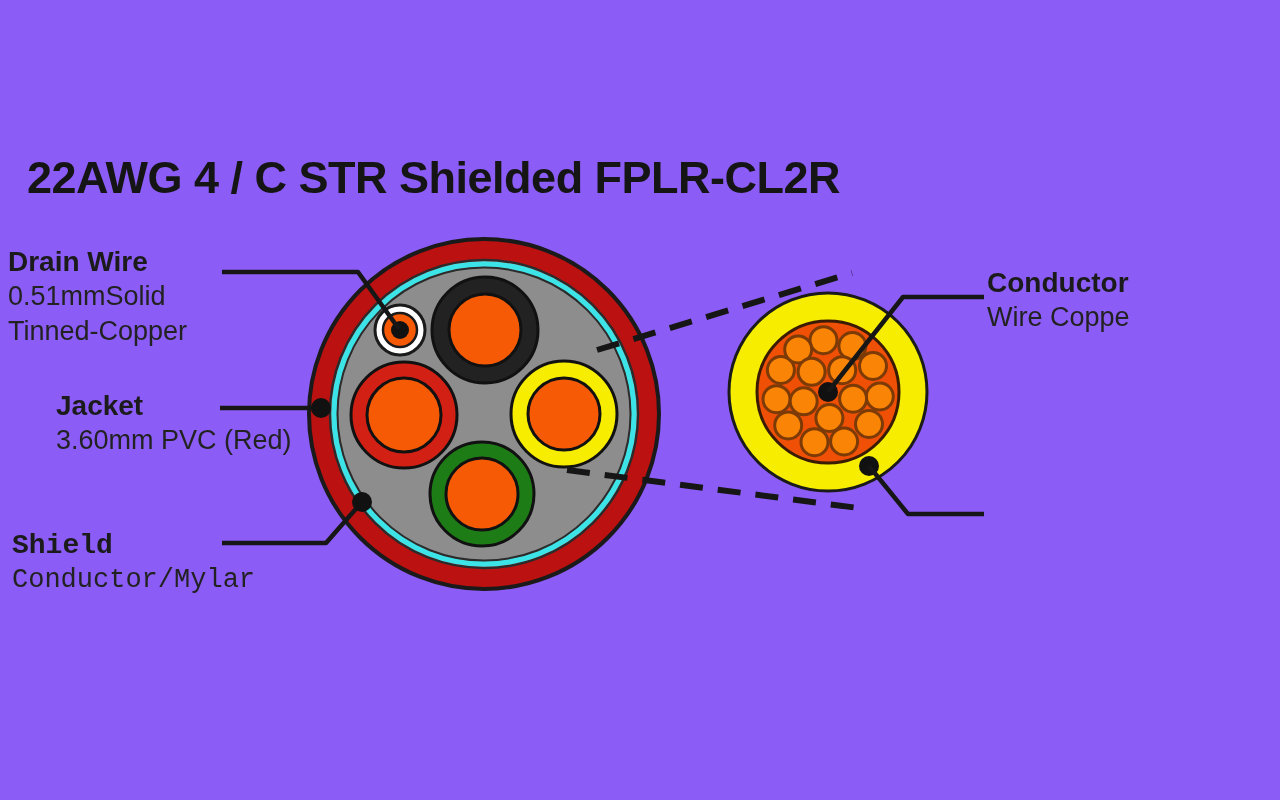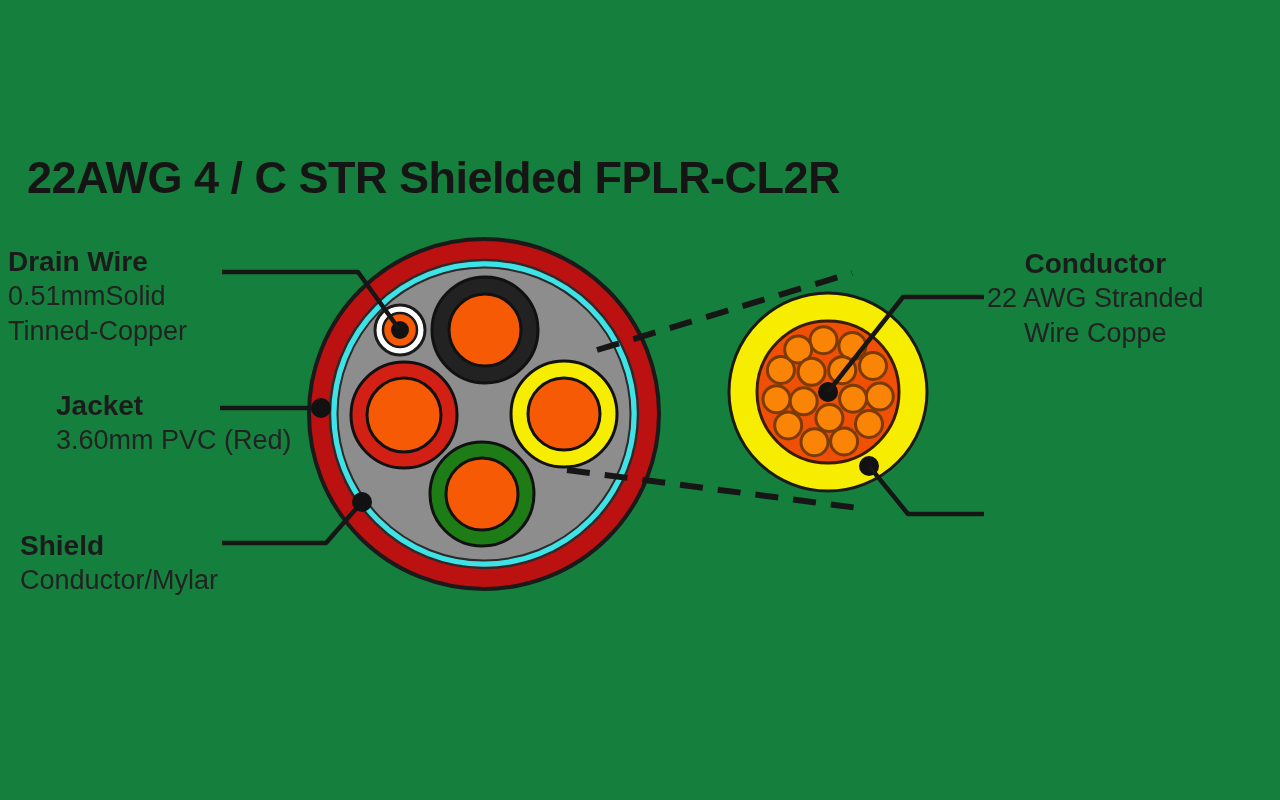--- a/index.html
+++ b/index.html
@@ -1,19 +1,19 @@
 <!DOCTYPE html>
 <html><head>
 <meta charset="utf-8">
 <style>
   html,body{margin:0;padding:0;background:#ffffff;}
   .stage{
     position:relative;
     width:1280px;height:800px;
-    background:#15803d;
+    background:#8b5cf6;
     overflow:hidden;
     font-family:"Liberation Sans", sans-serif;
     color:#1b1b1b;
   }
   .diagram-svg{position:absolute;left:0;top:0;}
   .title{
     position:absolute;left:27px;top:152px;
     font-size:45px;font-weight:700;letter-spacing:-0.5px;
     color:#151515;white-space:nowrap;
   }
@@ -108,25 +108,24 @@
     <div class="h">Drain Wire</div>
     <div class="d">0.51mmSolid</div>
     <div class="d">Tinned-Copper</div>
   </div>
 
   <div class="ann" style="left:24px;top:388px;margin-left:32px;">
     <div class="h">Jacket</div>
     <div class="d">3.60mm PVC (Red)</div>
   </div>
 
-  <div class="ann" style="left:20px;top:528px;">
+  <div class="ann" style="left:12px;top:528px;font-family:Liberation Mono, monospace;">
     <div class="h">Shield</div>
     <div class="d">Conductor/Mylar</div>
   </div>
 
-  <div class="ann" style="left:987px;top:246px;text-align:center;">
+  <div class="ann" style="left:987px;top:265px;">
     <div class="h">Conductor</div>
-    <div class="d">22 AWG Stranded</div>
     <div class="d">Wire Coppe</div>
   </div>
 
 
 </div>
 
 </body></html>

